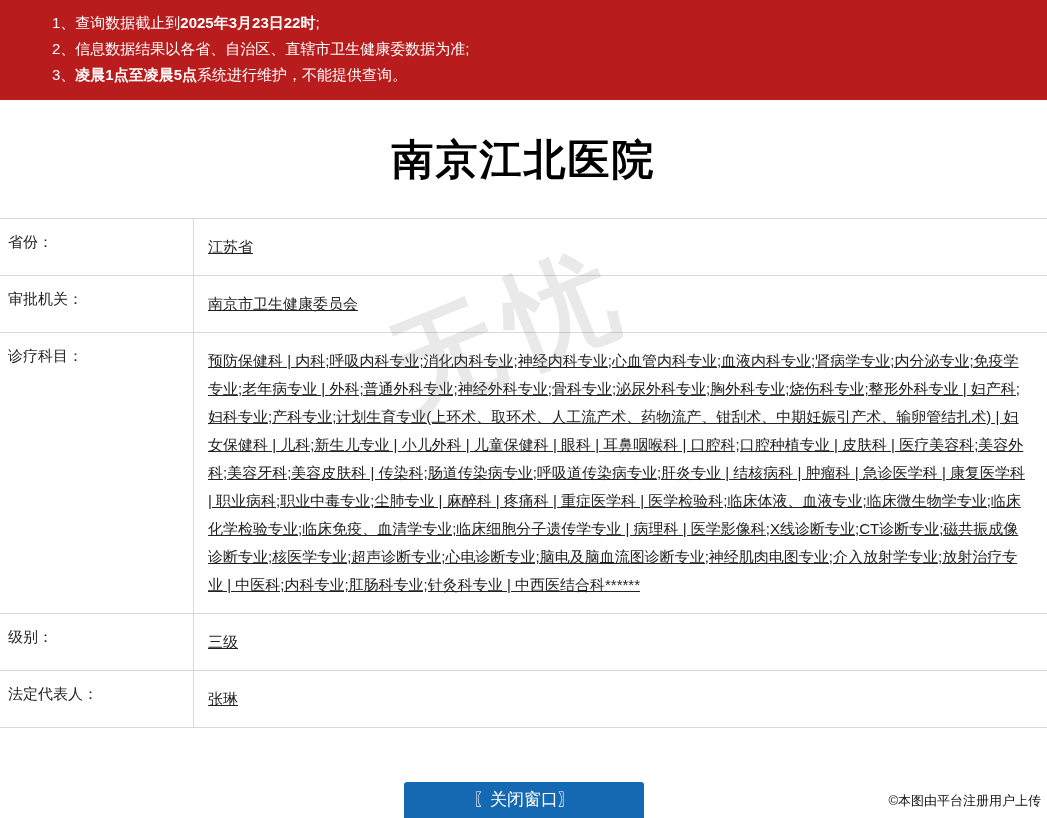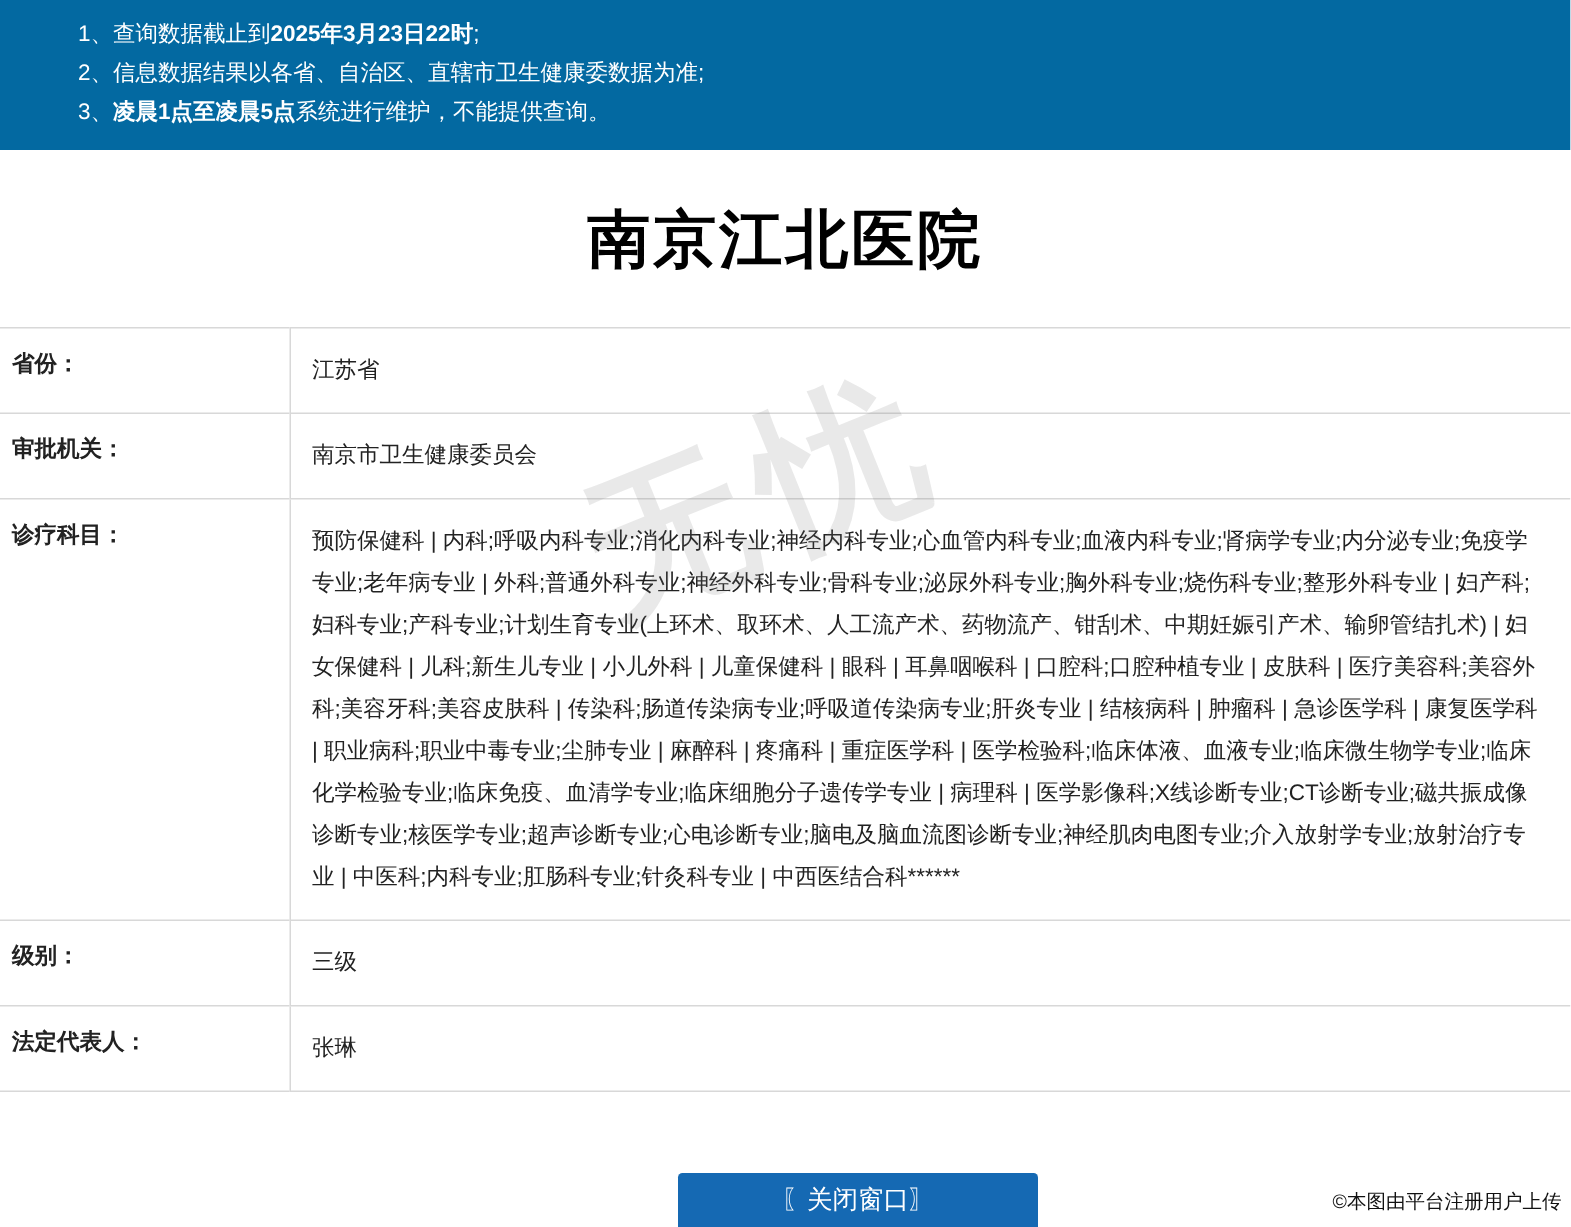--- a/index.html
+++ b/index.html
@@ -11,21 +11,21 @@
     width: 1047px;
     height: 818px;
     font-family: "Liberation Sans", sans-serif;
     color: #222;
     position: relative;
     overflow: hidden;
   }
 
   
   .notice {
-    background: #0369a1;
+    background: #b91c1c;
     color: #ffffff;
     padding: 10px 0 12px 0;
     font-size: 15px;
     line-height: 26px;
   }
   .notice-line {
     padding-left: 52px;
     white-space: nowrap;
   }
   .notice-line b {
@@ -52,31 +52,32 @@
   }
   table.info tr {
     border-top: 1px solid #d8d8d8;
   }
   table.info tr:last-child {
     border-bottom: 1px solid #d8d8d8;
   }
   table.info th {
     width: 185px;
     text-align: left;
-    font-weight: bold;
+    font-weight: normal;
     color: #222;
     padding: 14px 0 14px 8px;
     vertical-align: top;
     border-right: 1px solid #d8d8d8;
   }
   table.info td {
     padding: 14px 22px 14px 14px;
     vertical-align: top;
     line-height: 28px;
     color: #222;
+    text-decoration: underline;
   }
   td.depts {
     line-height: 29px;
     word-break: break-all;
   }
 
   
   .watermark {
     position: absolute;
     top: 250px;
@@ -111,21 +112,20 @@
     background: #1569b3;
     color: #ffffff;
     border: none;
     font-size: 17px;
     font-family: "Liberation Sans", sans-serif;
     border-radius: 3px 3px 0 0;
     cursor: pointer;
     line-height: 36px;
     text-align: center;
     padding: 0;
-    margin-left: 48px;
   }
   .upload-note {
     position: absolute;
     right: 6px;
     top: 10px;
     font-size: 13px;
     font-weight: normal;
     color: #111;
     white-space: nowrap;
   }

